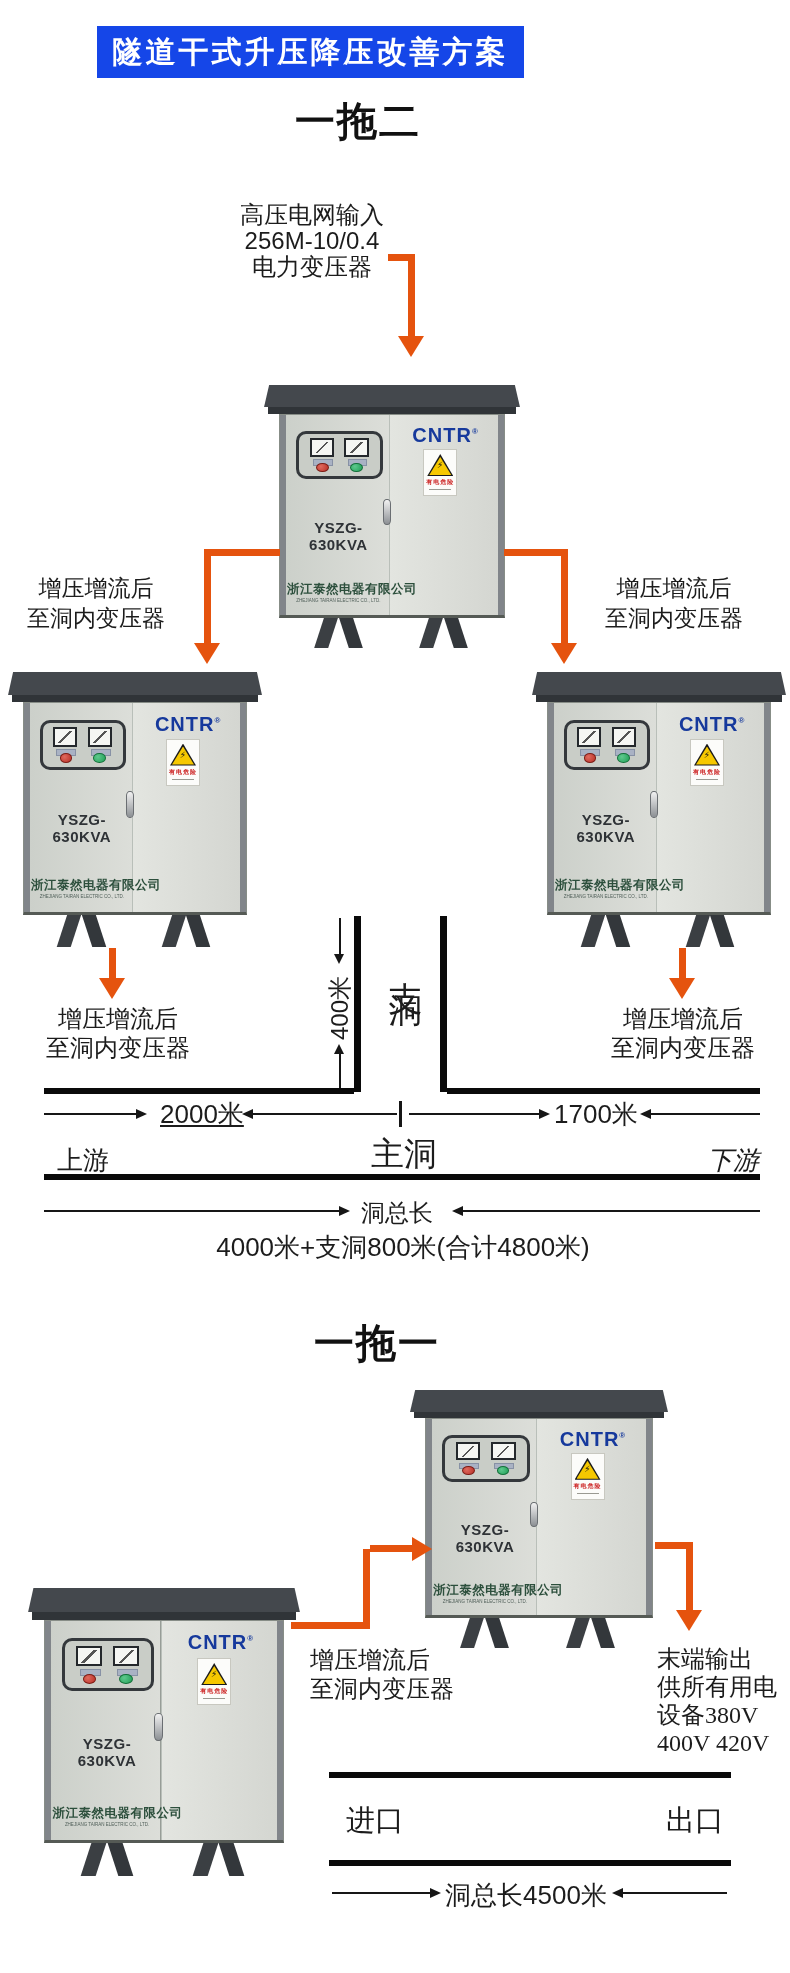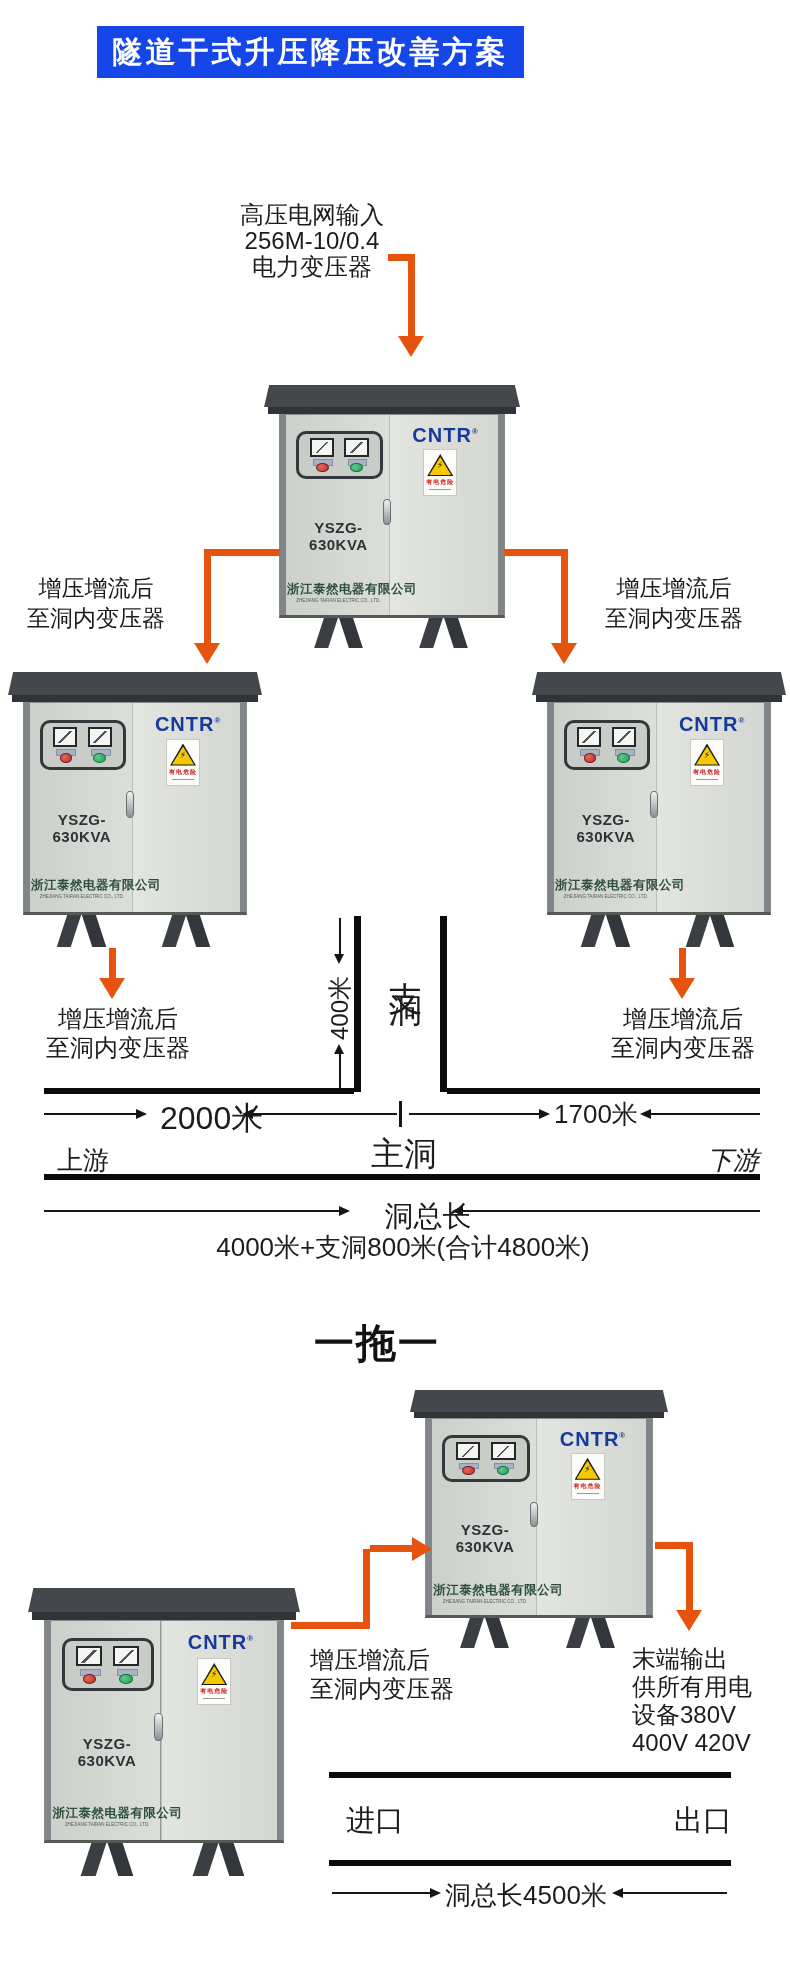--- a/index.html
+++ b/index.html
@@ -95,20 +95,21 @@
         background:#3b3f43;transform:skewX(-18deg);}
   .legA::after,.legB::after{content:"";position:absolute;right:8%;top:0;width:30%;height:100%;
         background:#33373b;transform:skewX(18deg);}
 </style>
 </head>
 <body>
 
 <div class="page">
 
   <div class="banner">隧道干式升压降压改善方案</div>
+  <div class="txt ctr h-sec" style="left:358px;top:94px;">一拖二</div>
 
   <div class="txt ctr" style="left:312px;top:202px;font-size:24px;line-height:26px;">
     <div>高压电网输入</div>
       <div>256M-10/0.4</div>
       <div>电力变压器</div>
   </div>
 
   <div class="ol" style="left:388px;top:254px;width:27px;height:7px;"></div>
   <div class="ol" style="left:408px;top:254px;width:7px;height:82px;"></div>
   <div class="oh-d" style="left:398px;top:336px;"></div>
@@ -317,39 +318,39 @@
 
   <div class="tline" style="left:354px;top:916px;width:7px;height:176px;"></div>
   <div class="tline" style="left:440px;top:916px;width:7px;height:176px;"></div>
   <div class="vtun">支洞</div>
 
   <div class="tline" style="left:44px;top:1088px;width:310px;height:6px;"></div>
   <div class="tline" style="left:447px;top:1088px;width:313px;height:6px;"></div>
 
   <div class="dline" style="left:44px;top:1113px;width:92px;height:2px;"></div>
   <div class="bh-r" style="left:136px;top:1109px;"></div>
-  <div class="txt" style="left:160px;top:1097px;font-size:32px;">2000米</div>
+  <div class="txt" style="left:160px;top:1097px;font-size:26px;text-decoration:underline;">2000米</div>
   <div class="bh-l" style="left:242px;top:1109px;"></div>
   <div class="dline" style="left:253px;top:1113px;width:144px;height:2px;"></div>
   <div class="dline" style="left:399px;top:1101px;width:3px;height:26px;"></div>
   <div class="dline" style="left:409px;top:1113px;width:130px;height:2px;"></div>
   <div class="bh-r" style="left:539px;top:1109px;"></div>
   <div class="txt" style="left:554px;top:1097px;font-size:26px;">1700米</div>
   <div class="bh-l" style="left:640px;top:1109px;"></div>
   <div class="dline" style="left:651px;top:1113px;width:109px;height:2px;"></div>
 
   <div class="txt" style="left:57px;top:1143px;font-size:26px;">上游</div>
   <div class="txt ctr" style="left:404px;top:1132px;font-size:33px;font-weight:400;">主洞</div>
   <div class="txt" style="left:707px;top:1143px;font-size:26px;font-style:italic;">下游</div>
 
   <div class="tline" style="left:44px;top:1174px;width:716px;height:6px;"></div>
 
   <div class="dline" style="left:44px;top:1210px;width:295px;height:2px;"></div>
   <div class="bh-r" style="left:339px;top:1206px;"></div>
-  <div class="txt ctr" style="left:428px;top:1197px;font-size:29px;">洞总长</div>
+  <div class="txt ctr" style="left:397px;top:1197px;font-size:24px;">洞总长</div>
   <div class="bh-l" style="left:452px;top:1206px;"></div>
   <div class="dline" style="left:463px;top:1210px;width:297px;height:2px;"></div>
   <div class="txt ctr" style="left:403px;top:1230px;font-size:26px;">4000米+支洞800米(合计4800米)</div>
 
   <div class="txt ctr h-sec" style="left:377px;top:1316px;">一拖一</div>
 
   <div class="txt" style="left:56px;top:1497px;font-size:24px;line-height:26px;">
   </div>
 
   <div class="ol" style="left:291px;top:1622px;width:79px;height:7px;"></div>
@@ -359,30 +360,30 @@
 
   <div class="txt" style="left:310px;top:1645px;font-size:24px;line-height:29px;">
     <div>增压增流后</div>
       <div>至洞内变压器</div>
   </div>
 
   <div class="ol" style="left:655px;top:1542px;width:38px;height:7px;"></div>
   <div class="ol" style="left:686px;top:1542px;width:7px;height:68px;"></div>
   <div class="oh-d" style="left:676px;top:1610px;"></div>
 
-  <div class="txt" style="left:632px;top:1645px;font-size:24px;line-height:28px;">
+  <div class="txt" style="left:657px;top:1645px;font-size:24px;line-height:28px;font-family:Liberation Serif, serif;">
     <div>末端输出</div>
       <div>供所有用电</div>
     <div>设备380V</div>
       <div>400V 420V</div>
   </div>
 
   <div class="tline" style="left:329px;top:1772px;width:402px;height:6px;"></div>
   <div class="txt" style="left:346px;top:1801px;font-size:29px;">进口</div>
-  <div class="txt" style="left:666px;top:1801px;font-size:29px;margin-left:8px;">出口</div>
+  <div class="txt" style="left:666px;top:1801px;font-size:29px;">出口</div>
   <div class="tline" style="left:329px;top:1860px;width:402px;height:6px;"></div>
 
   <div class="dline" style="left:332px;top:1892px;width:98px;height:2px;"></div>
   <div class="bh-r" style="left:430px;top:1888px;"></div>
   <div class="txt ctr" style="left:526px;top:1878px;font-size:26px;">洞总长4500米</div>
   <div class="bh-l" style="left:612px;top:1888px;"></div>
   <div class="dline" style="left:623px;top:1892px;width:104px;height:2px;"></div>
 
 </div>
 

